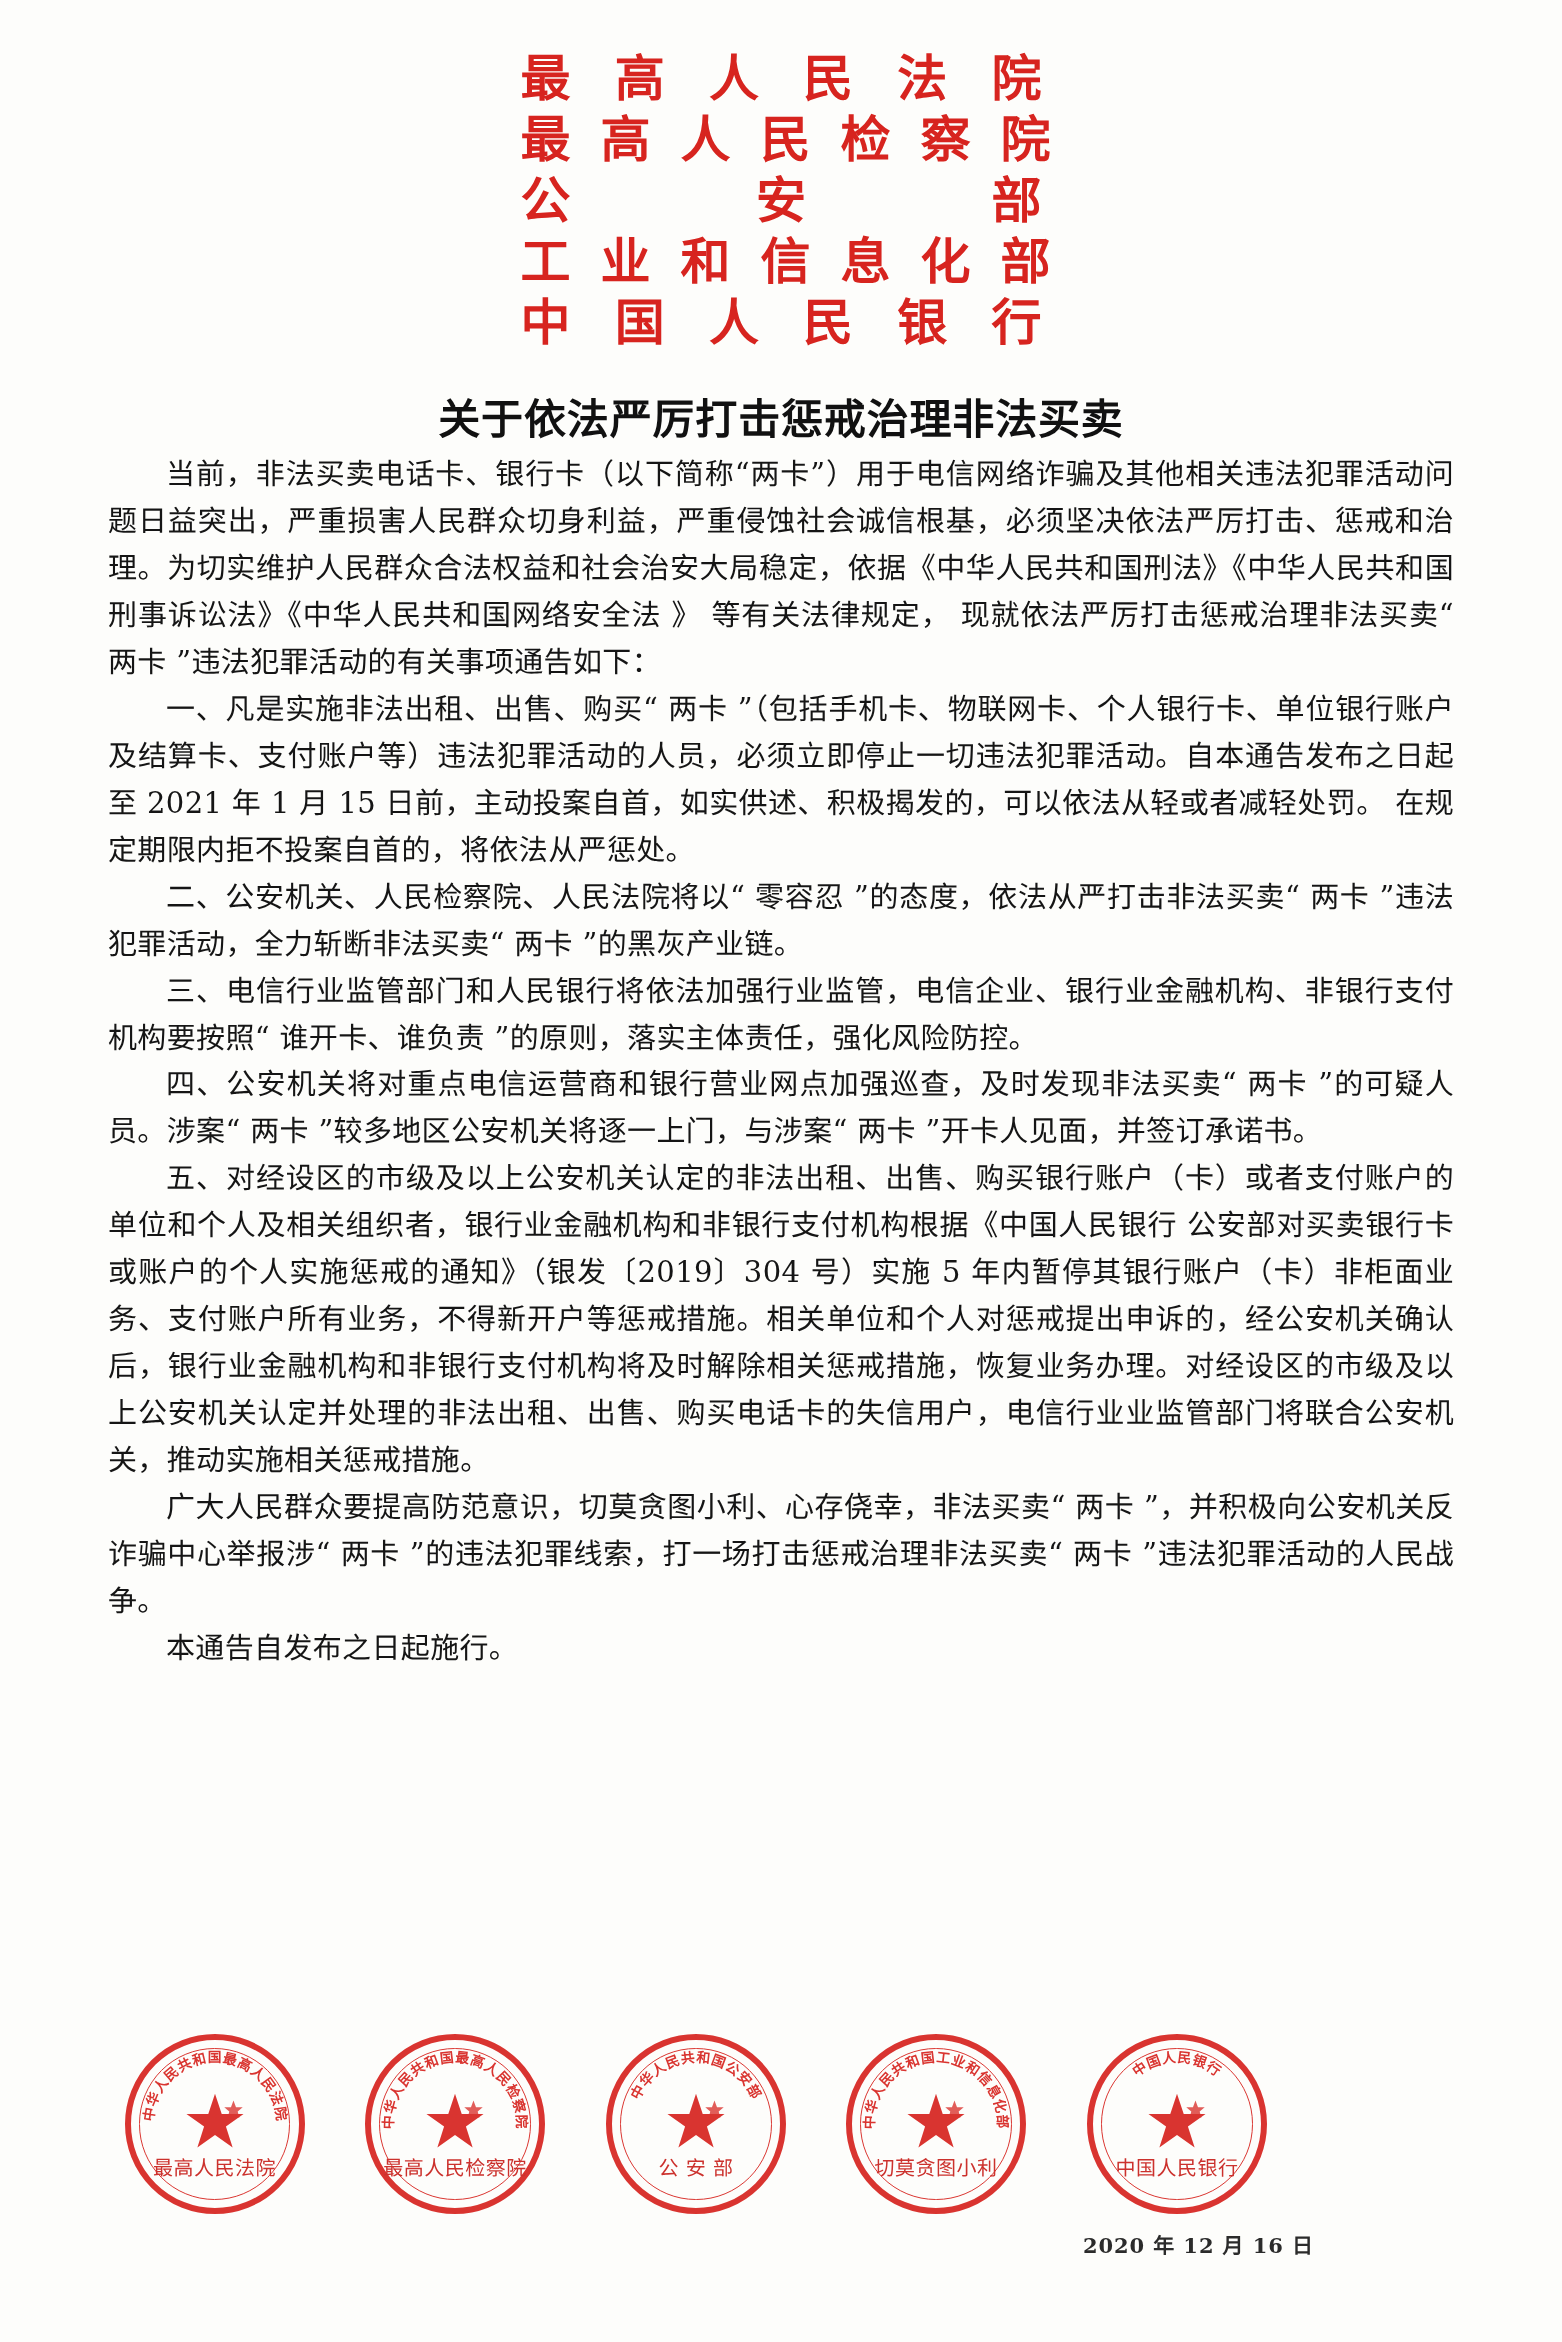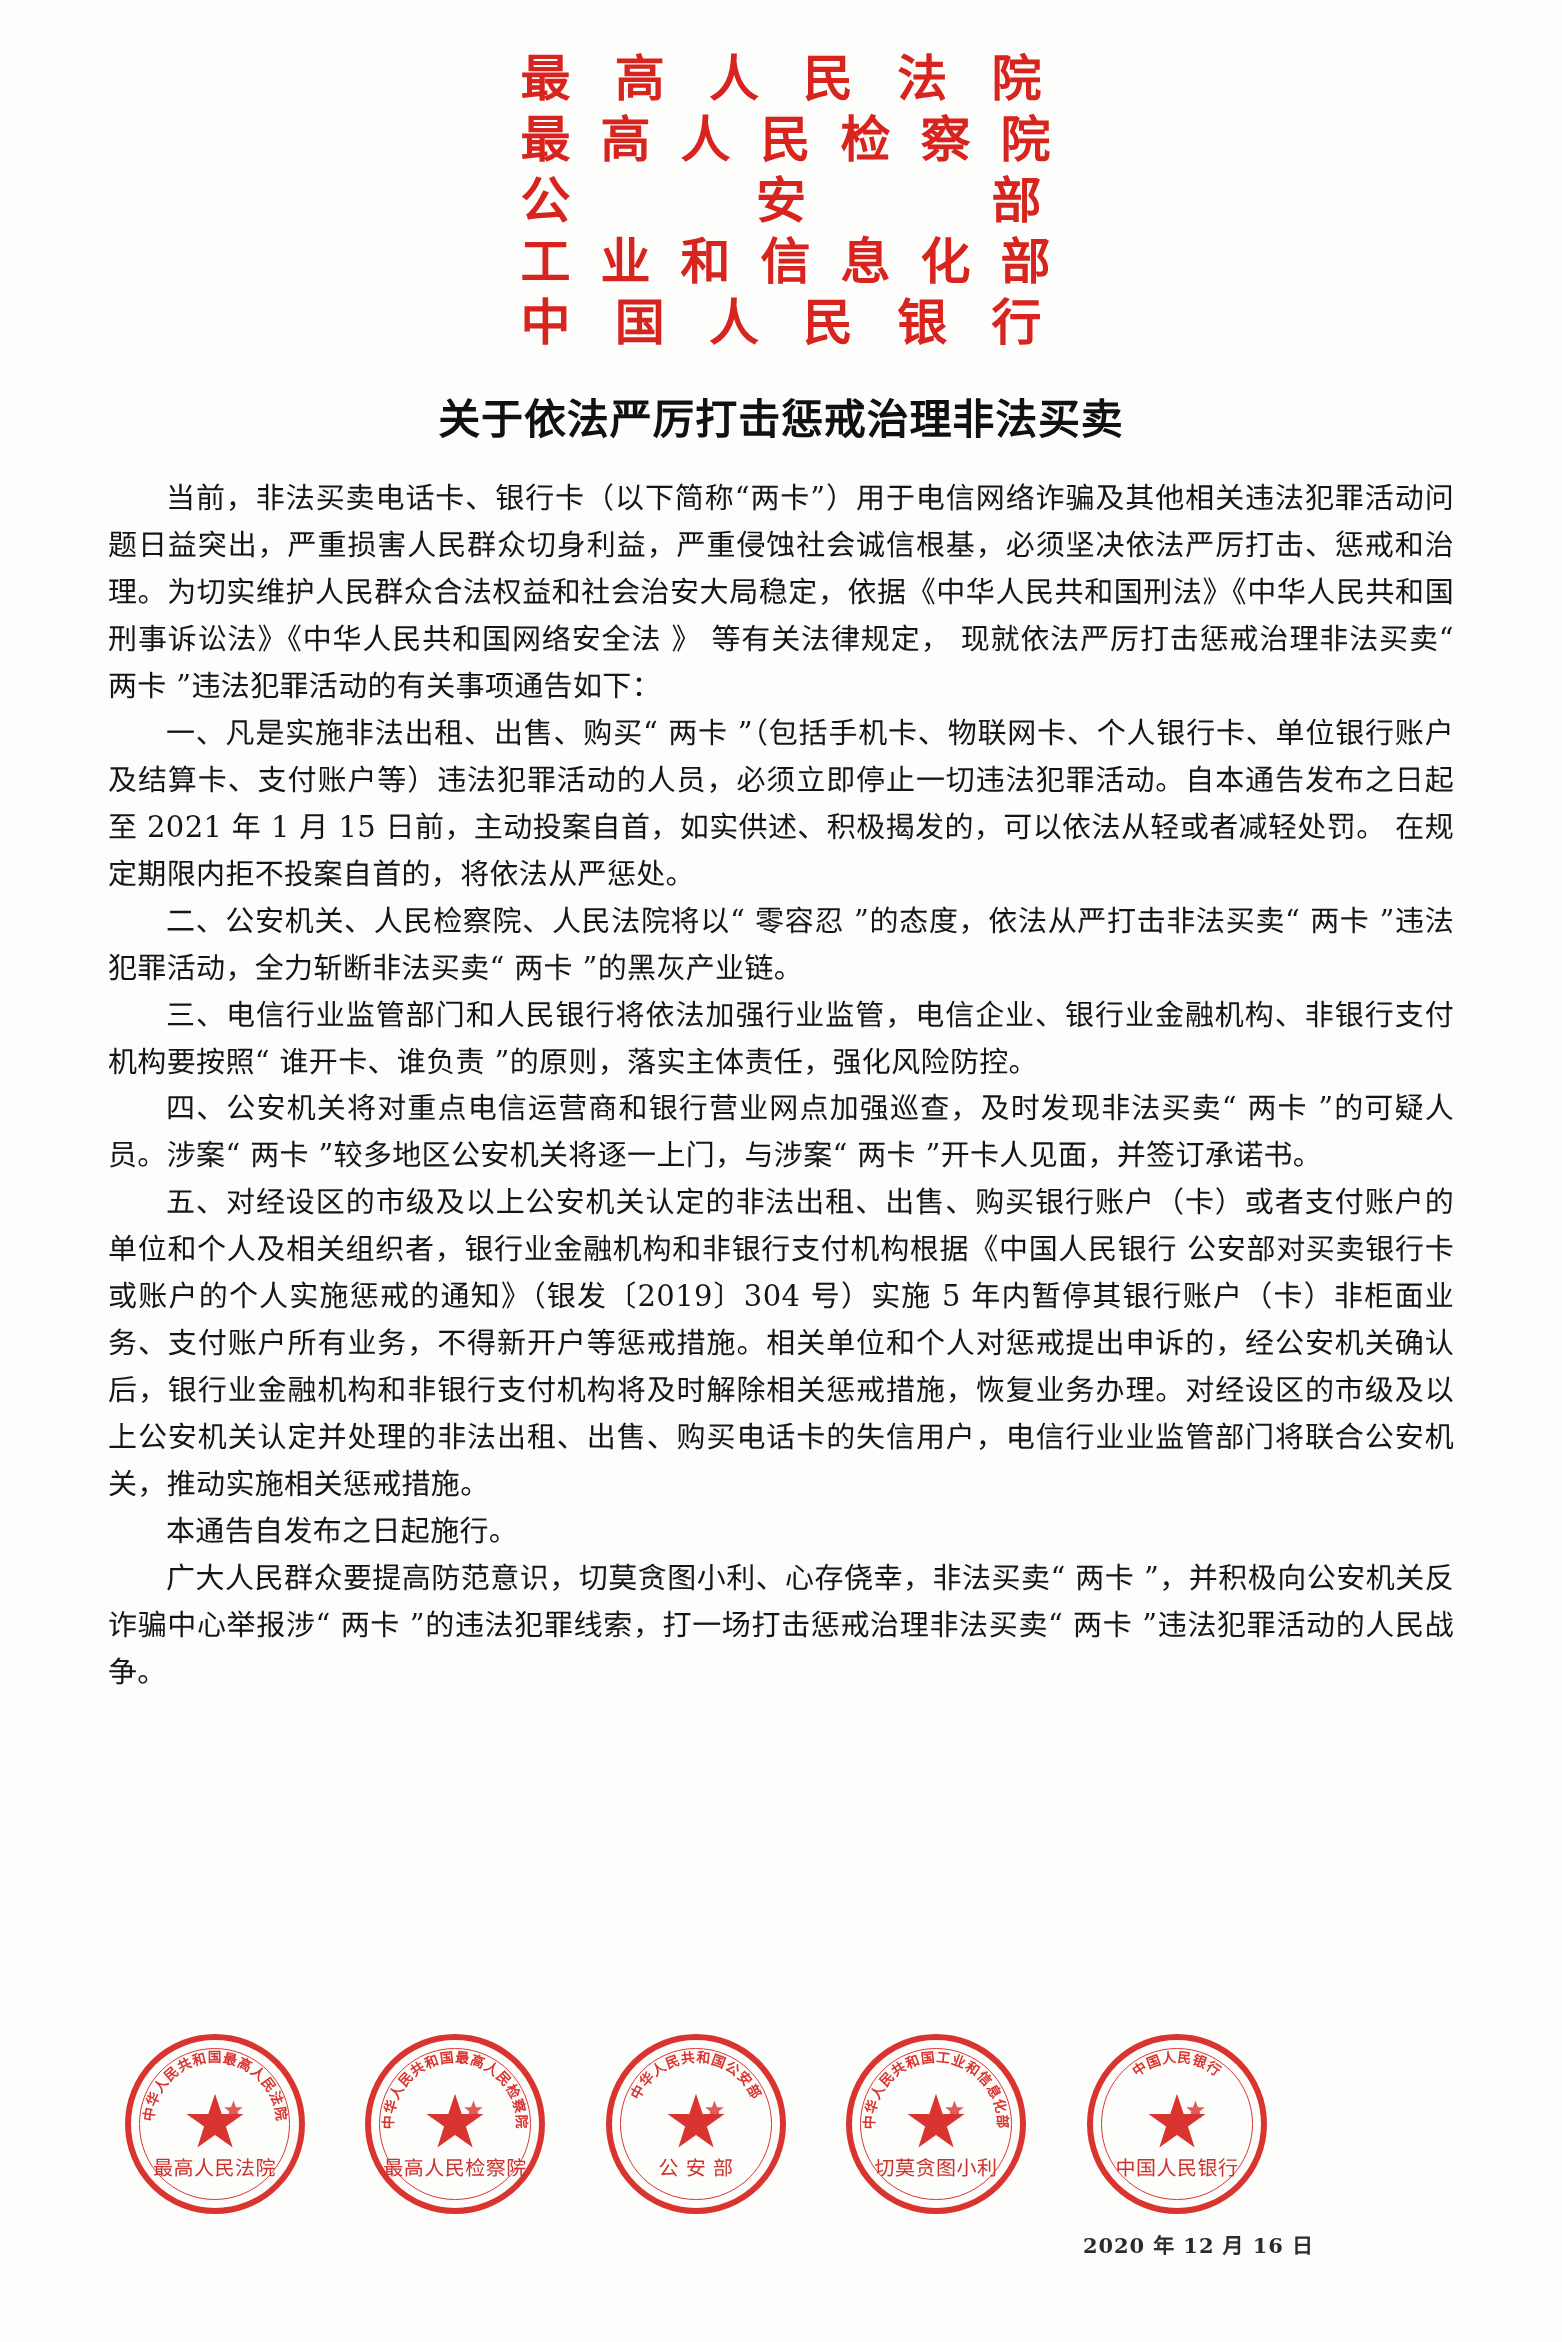--- a/index.html
+++ b/index.html
@@ -54,21 +54,20 @@
     font-weight: bold;
     font-size: 42px;
     line-height: 1.45;
     letter-spacing: 0.02em;
     color: #111;
   }
   .doc-title div { white-space: nowrap; }
 
   
   .body-text {
-    margin-top: 24px;
     font-size: 29px;
     line-height: 1.62;
     letter-spacing: 0.012em;
     text-align: justify;
     text-justify: inter-ideograph;
     color: #151515;
   }
   .body-text p {
     margin: 0;
     text-indent: 2em;
@@ -194,22 +193,22 @@
     <div>关于依法严厉打击惩戒治理非法买卖</div>
   </div>
 
   <div class="body-text">
     <p>当前，非法买卖电话卡、银行卡（以下简称“两卡”）用于电信网络诈骗及其他相关违法犯罪活动问题日益突出，严重损害人民群众切身利益，严重侵蚀社会诚信根基，必须坚决依法严厉打击、惩戒和治理。为切实维护人民群众合法权益和社会治安大局稳定，依据《中华人民共和国刑法》《中华人民共和国刑事诉讼法》《中华人民共和国网络安全法 》 等有关法律规定， 现就依法严厉打击惩戒治理非法买卖“ 两卡 ”违法犯罪活动的有关事项通告如下：</p>
     <p>一、凡是实施非法出租、出售、购买“ 两卡 ”（包括手机卡、物联网卡、个人银行卡、单位银行账户及结算卡、支付账户等）违法犯罪活动的人员，必须立即停止一切违法犯罪活动。自本通告发布之日起至 2021 年 1 月 15 日前，主动投案自首，如实供述、积极揭发的，可以依法从轻或者减轻处罚。 在规定期限内拒不投案自首的，将依法从严惩处。</p>
     <p>二、公安机关、人民检察院、人民法院将以“ 零容忍 ”的态度，依法从严打击非法买卖“ 两卡 ”违法犯罪活动，全力斩断非法买卖“ 两卡 ”的黑灰产业链。</p>
     <p>三、电信行业监管部门和人民银行将依法加强行业监管，电信企业、银行业金融机构、非银行支付机构要按照“ 谁开卡、谁负责 ”的原则，落实主体责任，强化风险防控。</p>
     <p>四、公安机关将对重点电信运营商和银行营业网点加强巡查，及时发现非法买卖“ 两卡 ”的可疑人员。涉案“ 两卡 ”较多地区公安机关将逐一上门，与涉案“ 两卡 ”开卡人见面，并签订承诺书。</p>
     <p>五、对经设区的市级及以上公安机关认定的非法出租、出售、购买银行账户（卡）或者支付账户的单位和个人及相关组织者，银行业金融机构和非银行支付机构根据《中国人民银行 公安部对买卖银行卡或账户的个人实施惩戒的通知》（银发〔2019〕304 号）实施 5 年内暂停其银行账户（卡）非柜面业务、支付账户所有业务，不得新开户等惩戒措施。相关单位和个人对惩戒提出申诉的，经公安机关确认后，银行业金融机构和非银行支付机构将及时解除相关惩戒措施，恢复业务办理。对经设区的市级及以上公安机关认定并处理的非法出租、出售、购买电话卡的失信用户，电信行业业监管部门将联合公安机关，推动实施相关惩戒措施。</p>
+    <p>广大人民群众要提高防范意识，切莫贪图小利、心存侥幸，非法买卖“ 两卡 ”，并积极向公安机关反诈骗中心举报涉“ 两卡 ”的违法犯罪线索，打一场打击惩戒治理非法买卖“ 两卡 ”违法犯罪活动的人民战争。</p>
     <p>本通告自发布之日起施行。</p>
-    <p>广大人民群众要提高防范意识，切莫贪图小利、心存侥幸，非法买卖“ 两卡 ”，并积极向公安机关反诈骗中心举报涉“ 两卡 ”的违法犯罪线索，打一场打击惩戒治理非法买卖“ 两卡 ”违法犯罪活动的人民战争。</p>
   </div>
 
   <div class="seals">
 
     <div class="seal" style="left:16.5px; top:9.2px;">
       <div class="seal-inner"></div>
       <svg class="seal-arc" viewBox="0 0 196 196" style="font-size:15px">
         <defs>
             <path id="arcpath0" d="M 26,98 A 72,72 0 1 1 170,98"></path>
           </defs>

